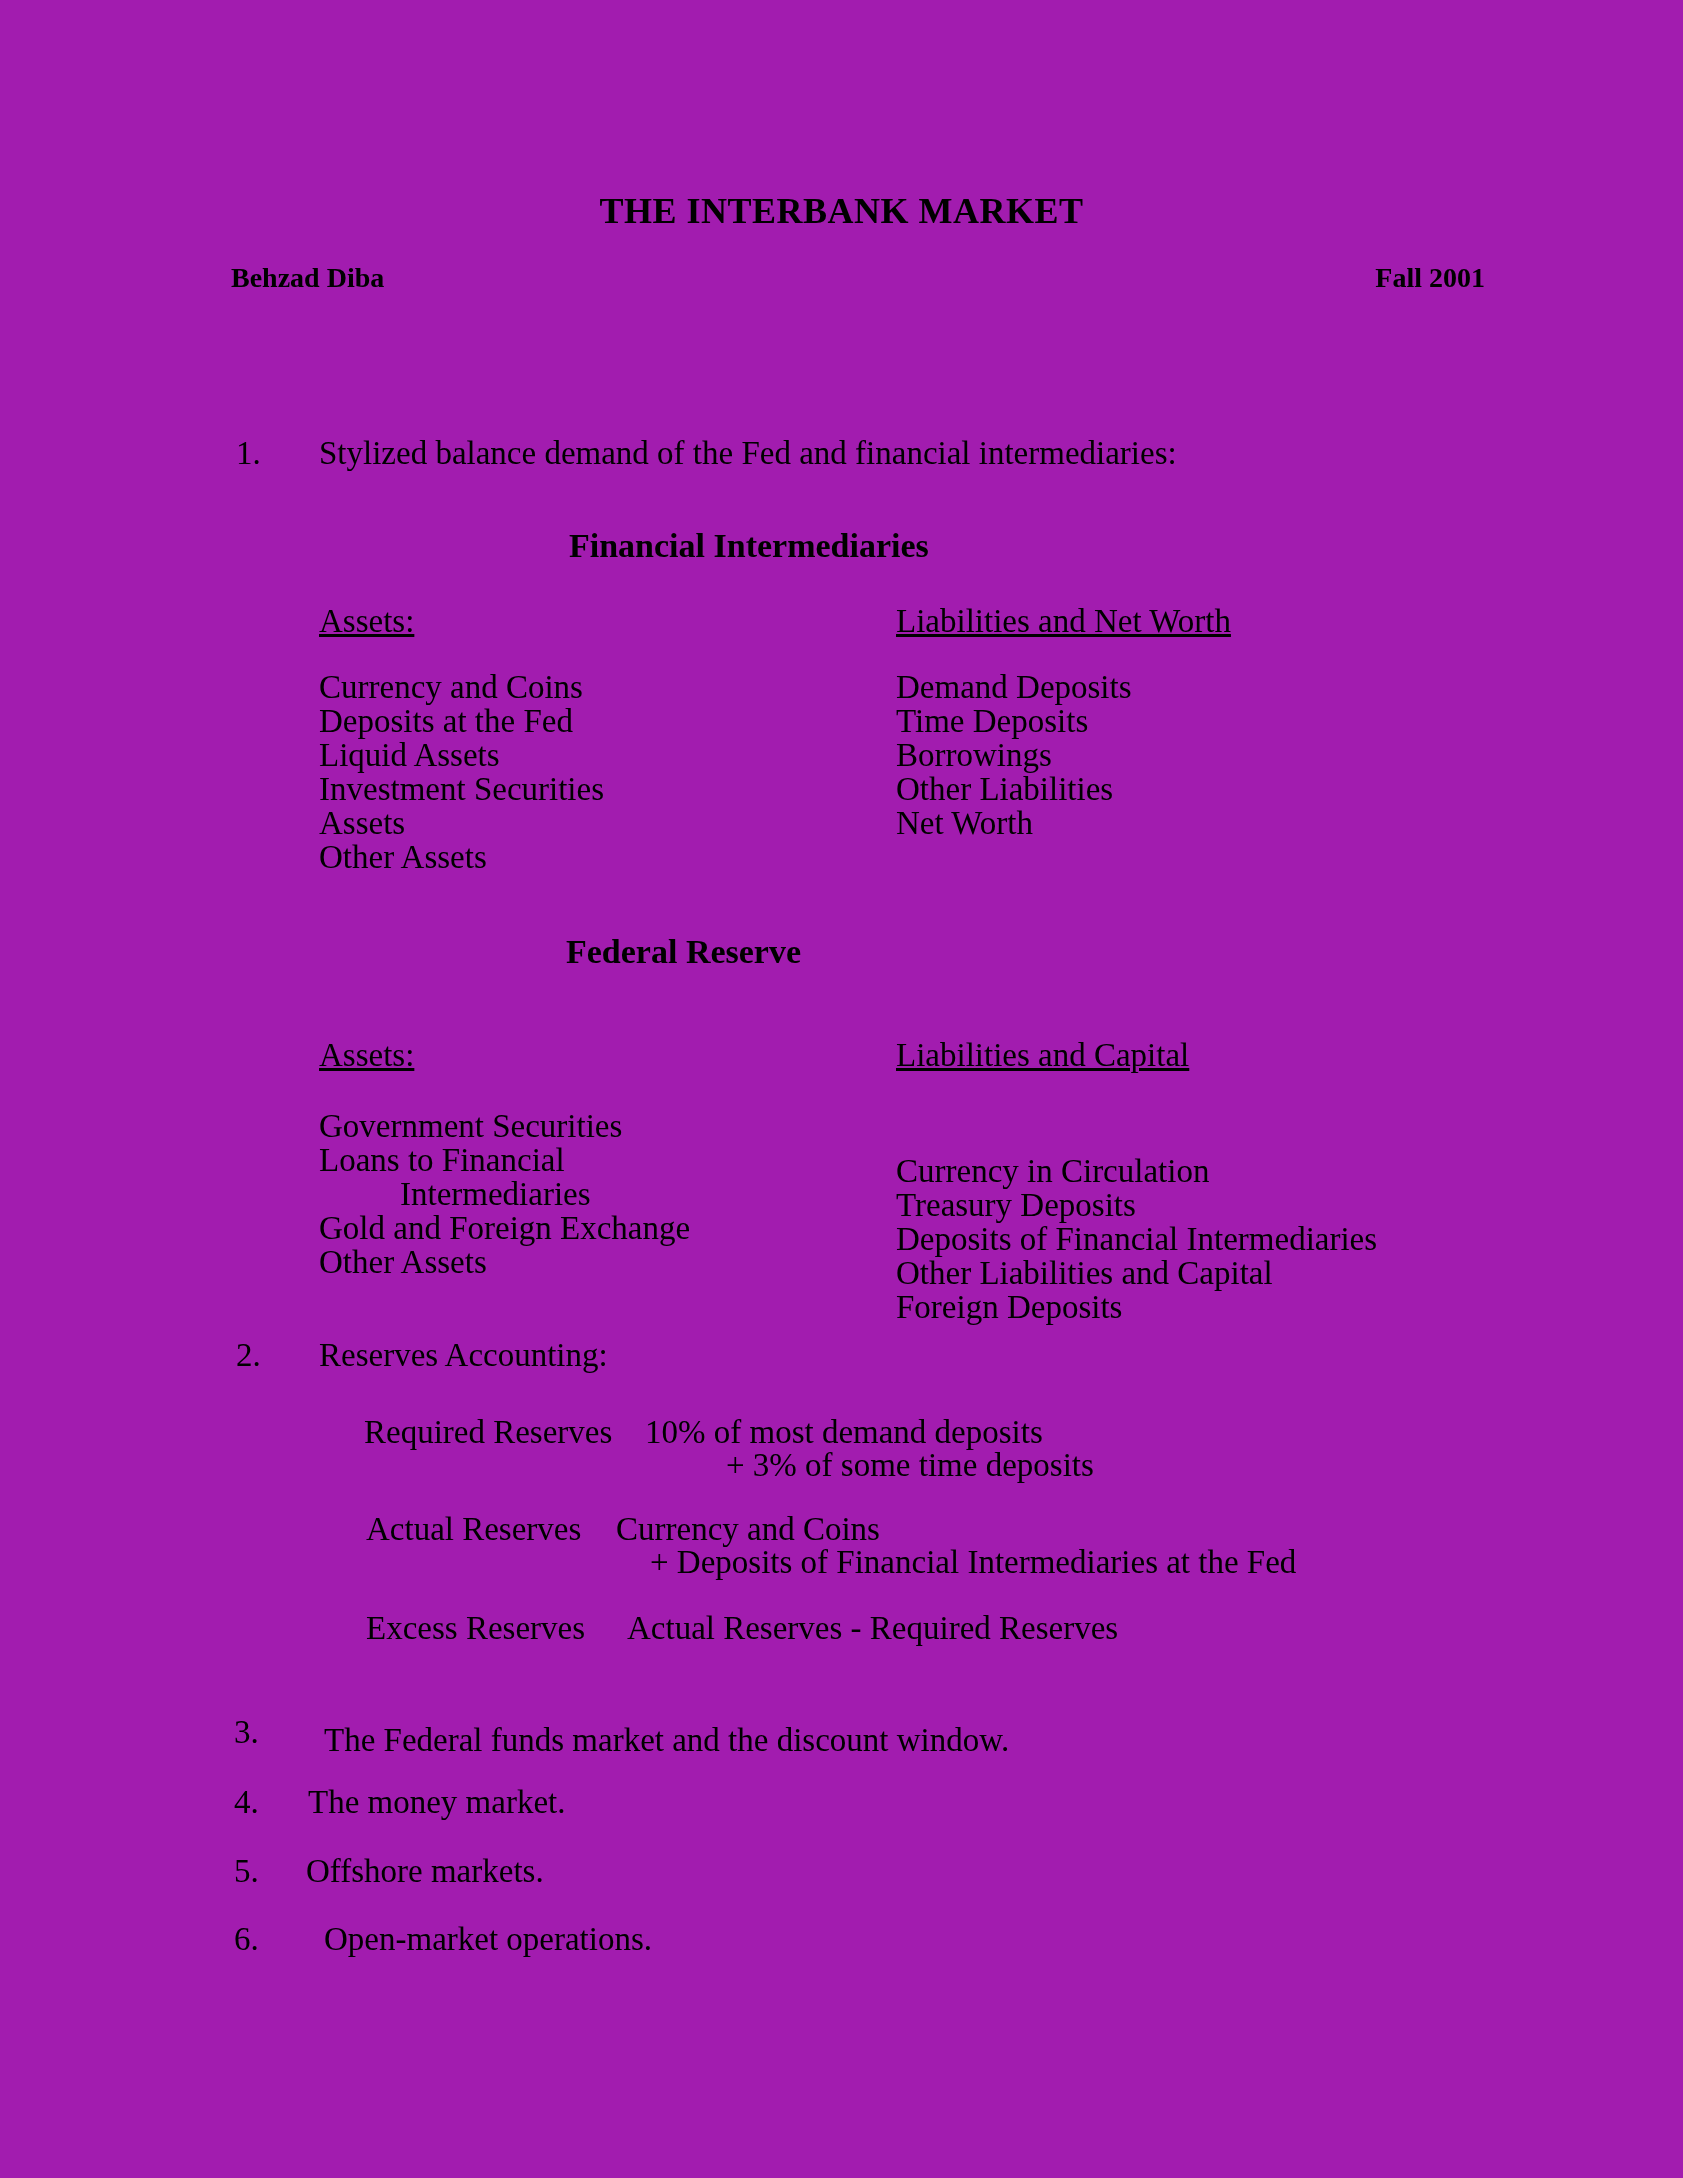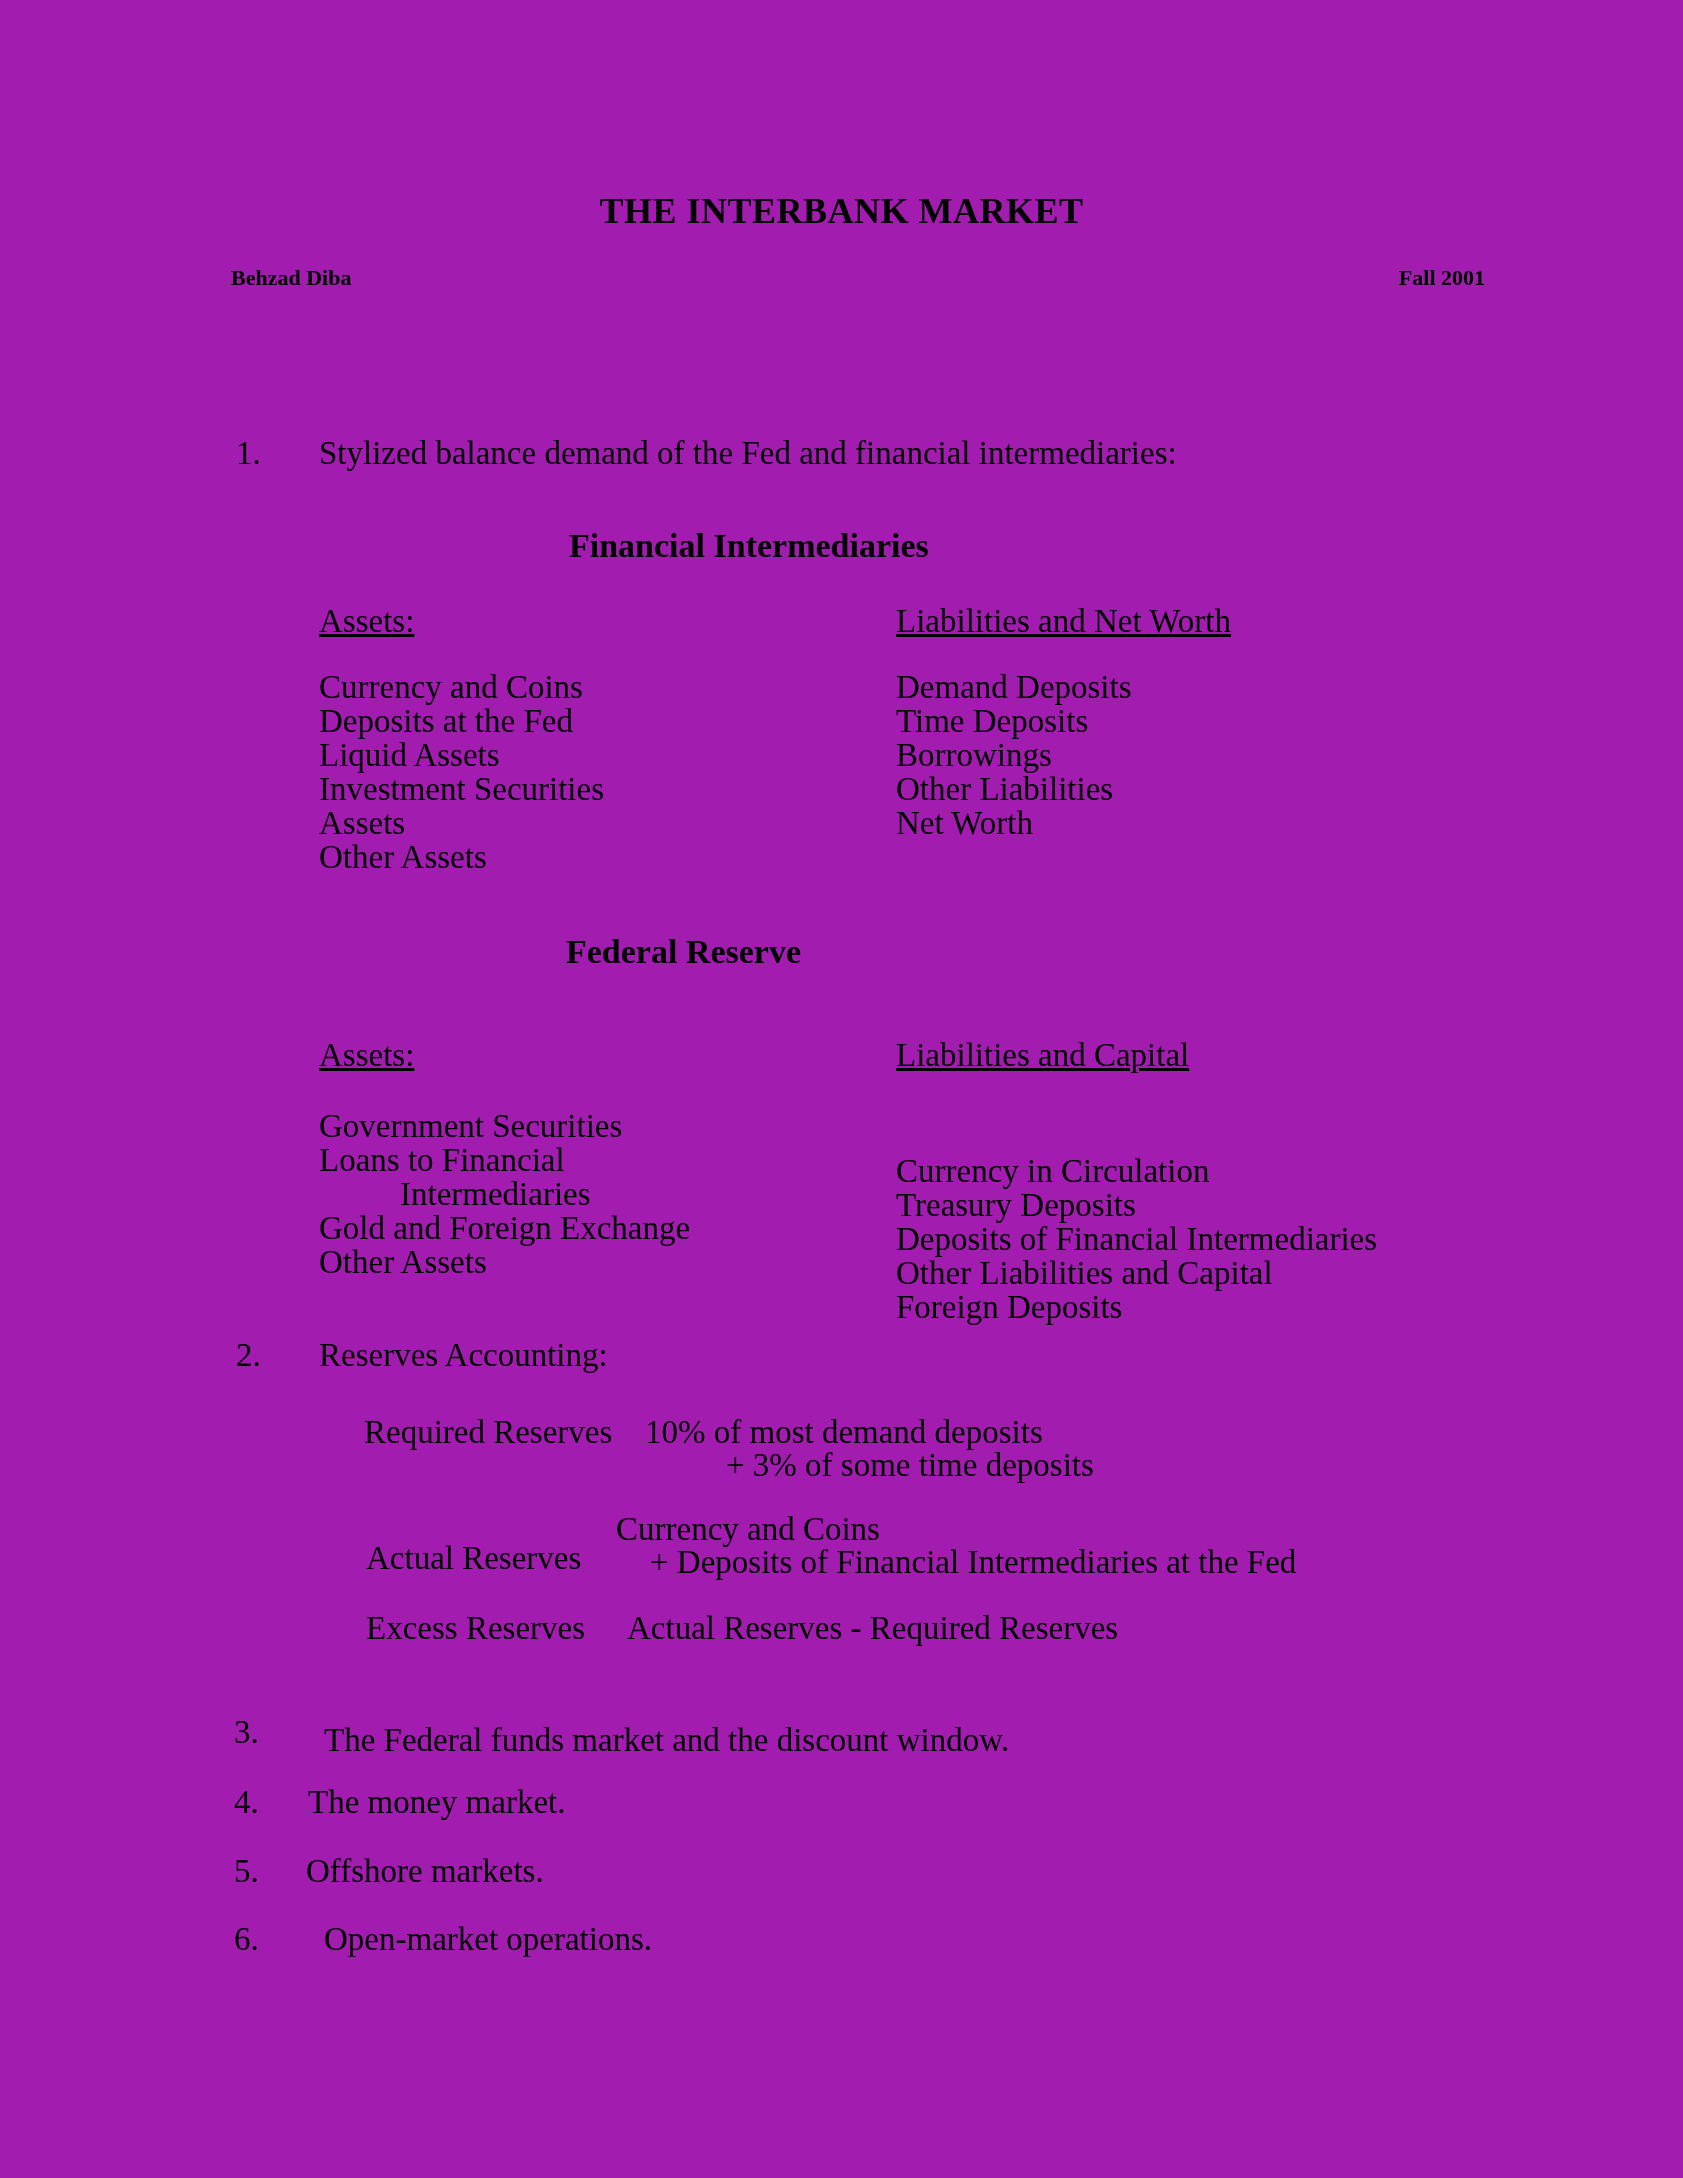--- a/index.html
+++ b/index.html
@@ -27,21 +27,21 @@
     font-weight: bold;
     letter-spacing: 0.5px;
   }
   .byline-row {
     left: 231px;
     right: 198px;
     top: 261px;
     display: flex;
     justify-content: space-between;
     font-weight: bold;
-    font-size: 22px;
+    font-size: 28px;
   }
   .section-heading {
     font-size: 34px;
     font-weight: bold;
   }
   ul.plain {
     margin: 0;
     padding: 0;
     list-style: none;
   }
@@ -112,21 +112,21 @@
     <li>Foreign Deposits</li>
   </ul>
 
   <div class="abs" style="left:236px; top:1338px;">2.</div>
   <div class="abs nowrap" style="left:319px; top:1338px;">Reserves Accounting:</div>
 
   <div class="abs nowrap" style="left:364px; top:1415px;">Required Reserves</div>
   <div class="abs nowrap" style="left:645px; top:1415px;">10% of most demand deposits</div>
   <div class="abs nowrap" style="left:726px; top:1448px;">+ 3% of some time deposits</div>
 
-  <div class="abs nowrap" style="left:366px; top:1512px;margin-top:29px;">Actual Reserves</div>
+  <div class="abs nowrap" style="left:366px; top:1512px;">Actual Reserves</div>
   <div class="abs nowrap" style="left:616px; top:1512px;">Currency and Coins</div>
   <div class="abs nowrap" style="left:650px; top:1545px;">+ Deposits of Financial Intermediaries at the Fed</div>
 
   <div class="abs nowrap" style="left:366px; top:1611px;">Excess Reserves</div>
   <div class="abs nowrap" style="left:627px; top:1611px;">Actual Reserves - Required Reserves</div>
 
   <div class="abs" style="left:234px; top:1715px;">3.</div>
   <div class="abs nowrap" style="left:324px; top:1715px;margin-top:8px;">The Federal funds market and the discount window.</div>
 
   <div class="abs" style="left:234px; top:1785px;">4.</div>

